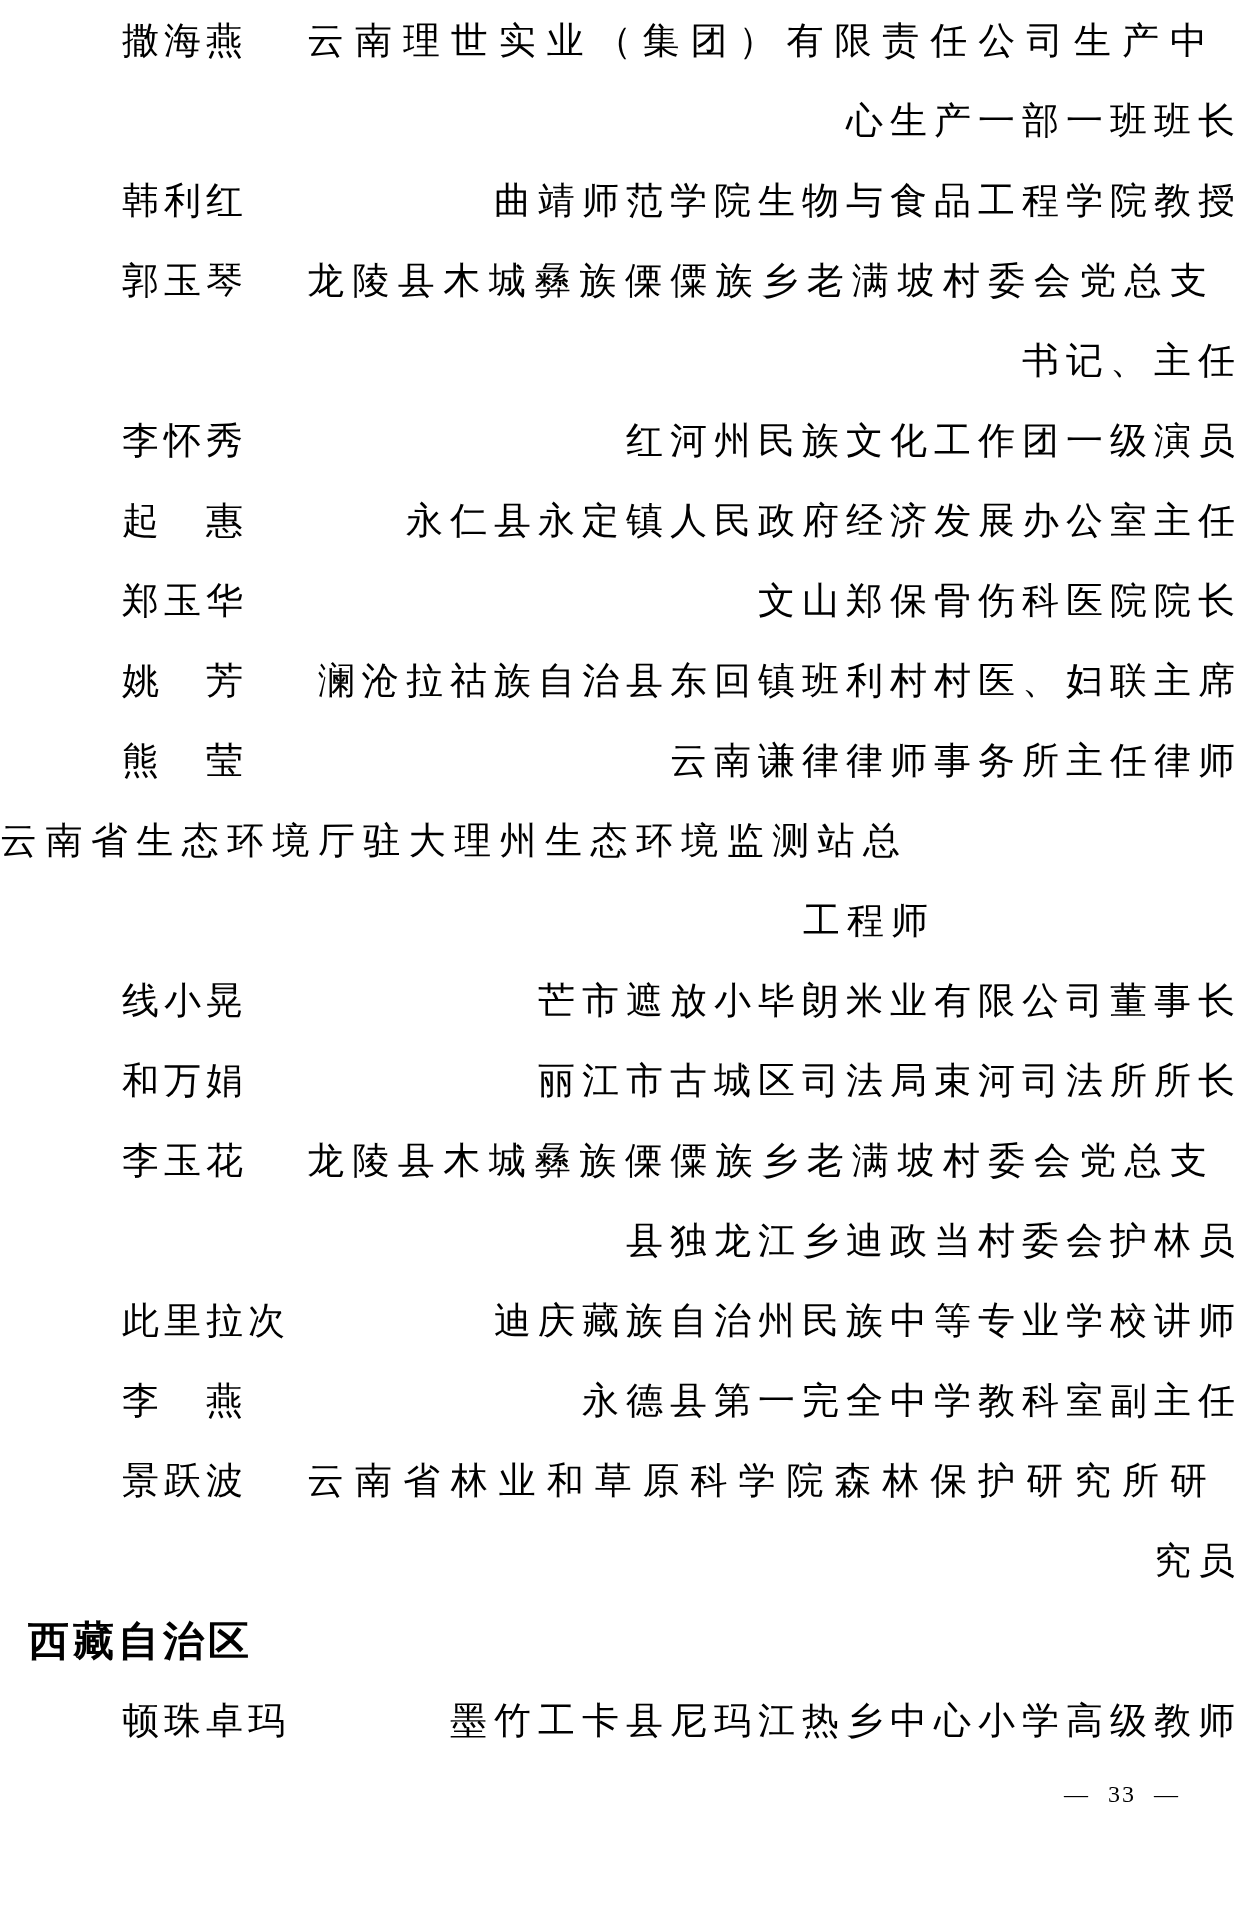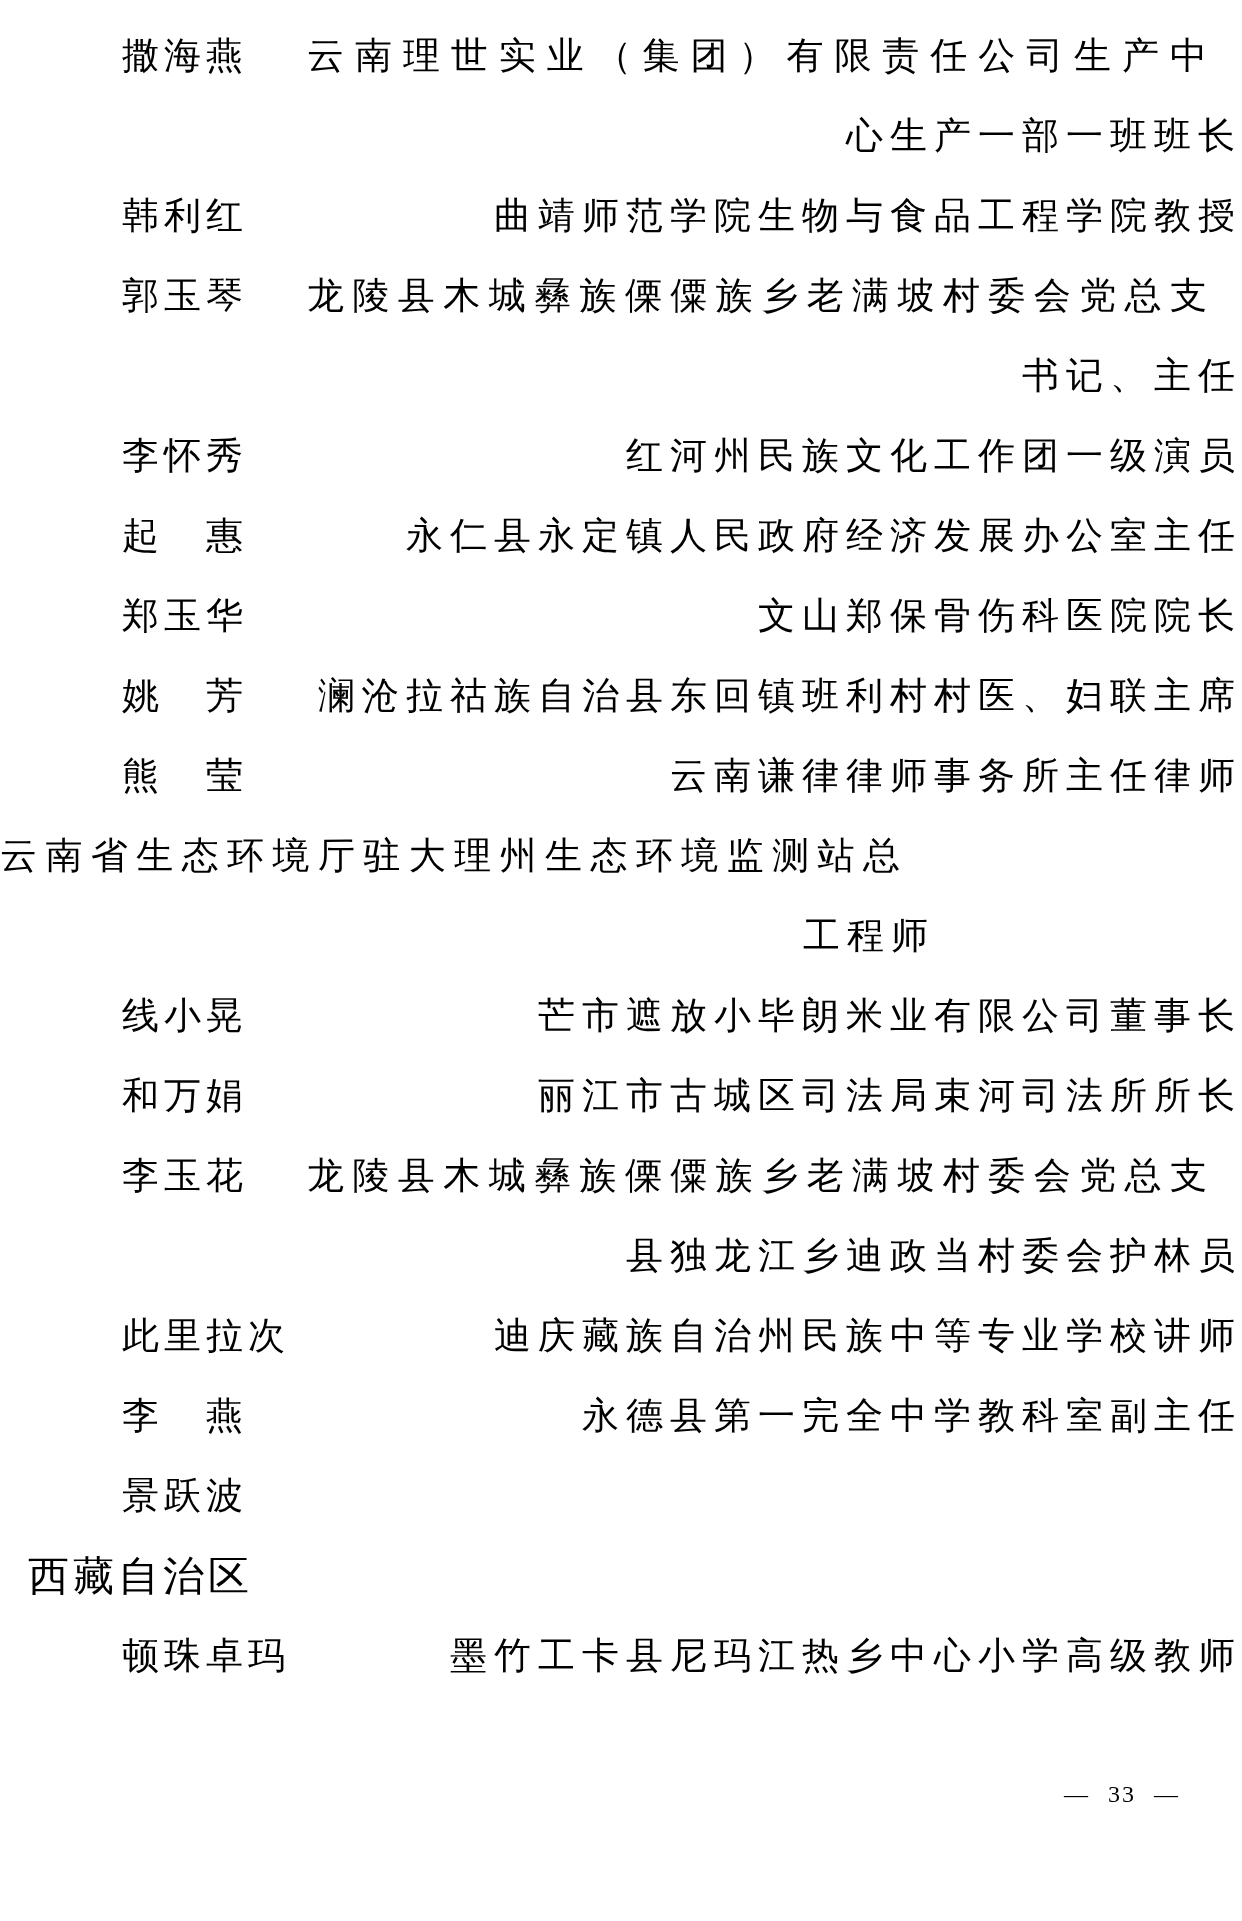--- a/index.html
+++ b/index.html
@@ -5,21 +5,21 @@
   html, body { margin: 0; padding: 0; }
   body {
     width: 1242px;
     height: 1921px;
     background: #ffffff;
     color: #000000;
     font-family: "Liberation Serif", "DejaVu Serif", serif;
     position: relative;
     overflow: hidden;
   }
-  .content { padding-top: 16px; }
+  .content { padding-top: 1px; }
   .entry { display: flex; align-items: flex-start; }
   .name {
     margin-left: 122px;
     width: 185px;
     flex: 0 0 185px;
     font-size: 37px;
     line-height: 80px;
     letter-spacing: 5px;
     white-space: nowrap;
   }
@@ -34,21 +34,21 @@
   .line.fill {
     width: 900px;
     letter-spacing: 0;
     white-space: normal;
     text-align: justify;
     text-align-last: justify;
   }
   .section-header {
     margin-left: 28px;
     font-family: "Liberation Sans", "DejaVu Sans", sans-serif;
-    font-weight: 400;
+    font-weight: 700;
     font-size: 41px;
     line-height: 80px;
     letter-spacing: 4px;
   }
   .page-number {
     position: absolute;
     top: 1772px;
     right: 62px;
     font-size: 24px;
     line-height: 44px;
@@ -157,20 +157,24 @@
 
   <div class="entry">
     <div class="name">李　燕</div>
     <div class="titleCol">
       <div class="line">永德县第一完全中学教科室副主任</div>
     </div>
   </div>
 
   <div class="entry">
     <div class="name">景跃波</div>
+    <div class="titleCol">
+      <div class="line fill">云南省林业和草原科学院森林保护研究所研</div>
+      <div class="line">究员</div>
+    </div>
   </div>
 
   <div class="section-header">西藏自治区</div>
 
   <div class="entry">
     <div class="name">顿珠卓玛</div>
     <div class="titleCol">
       <div class="line">墨竹工卡县尼玛江热乡中心小学高级教师</div>
     </div>
   </div>

